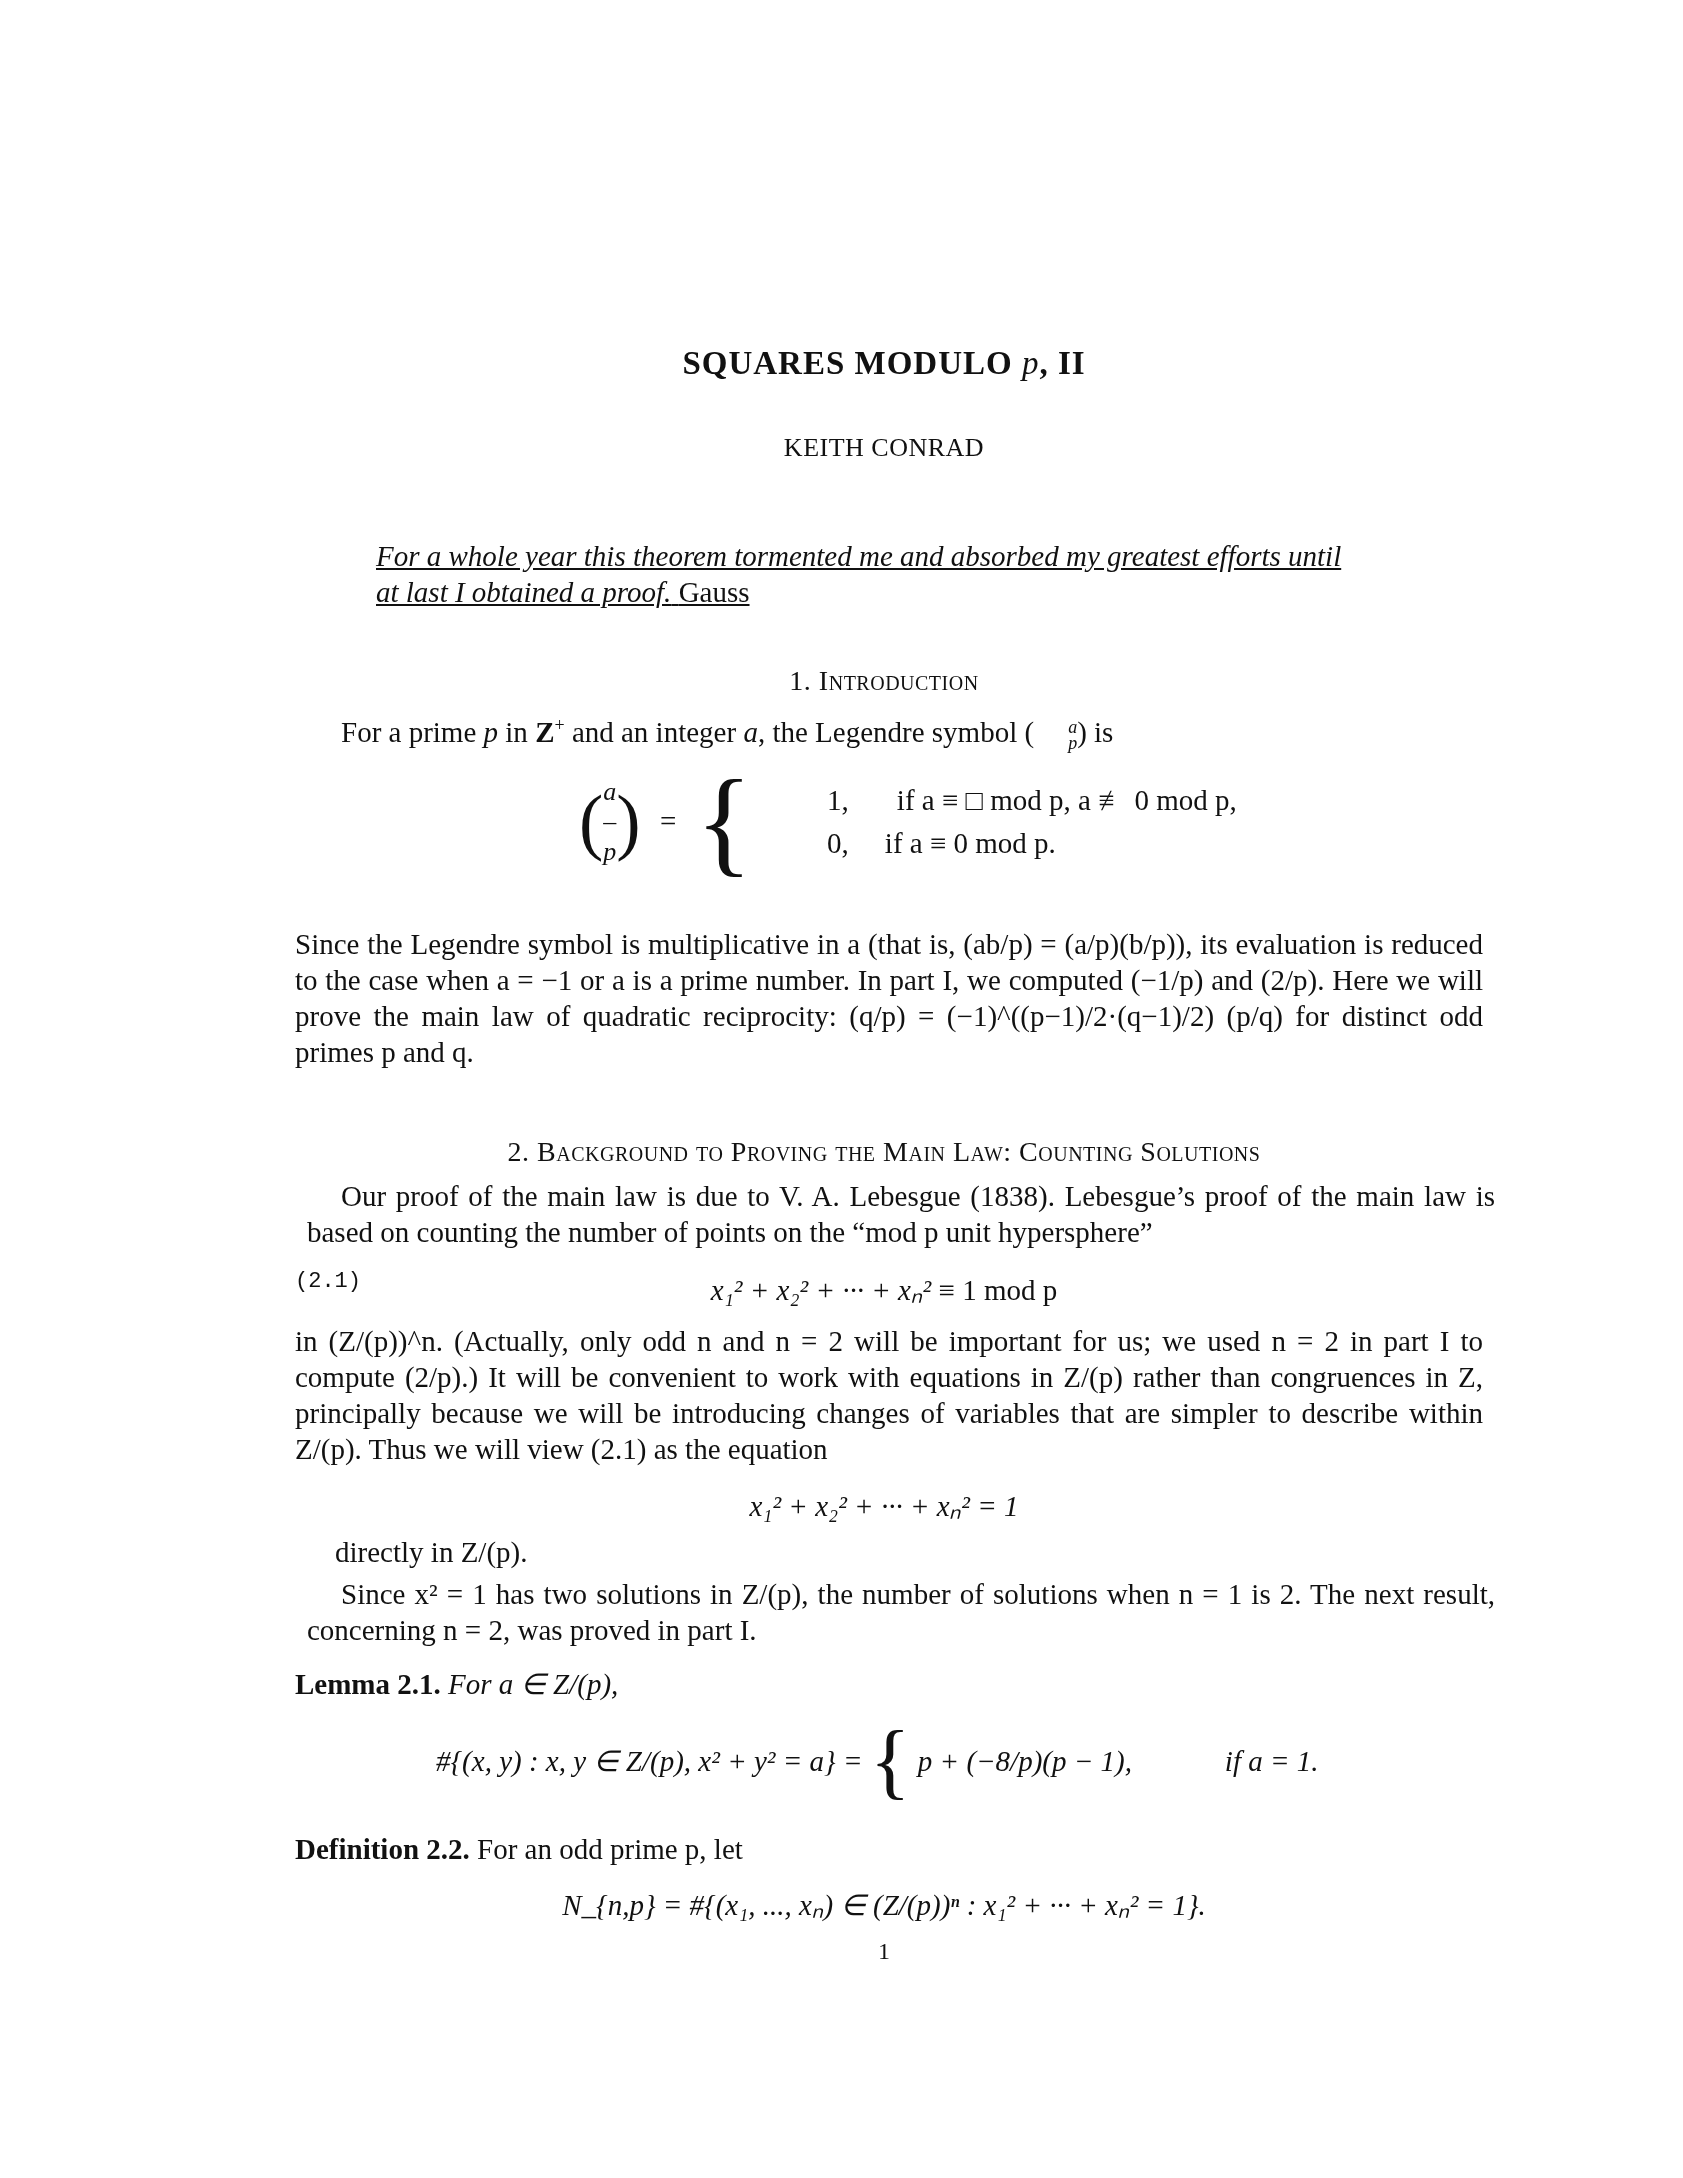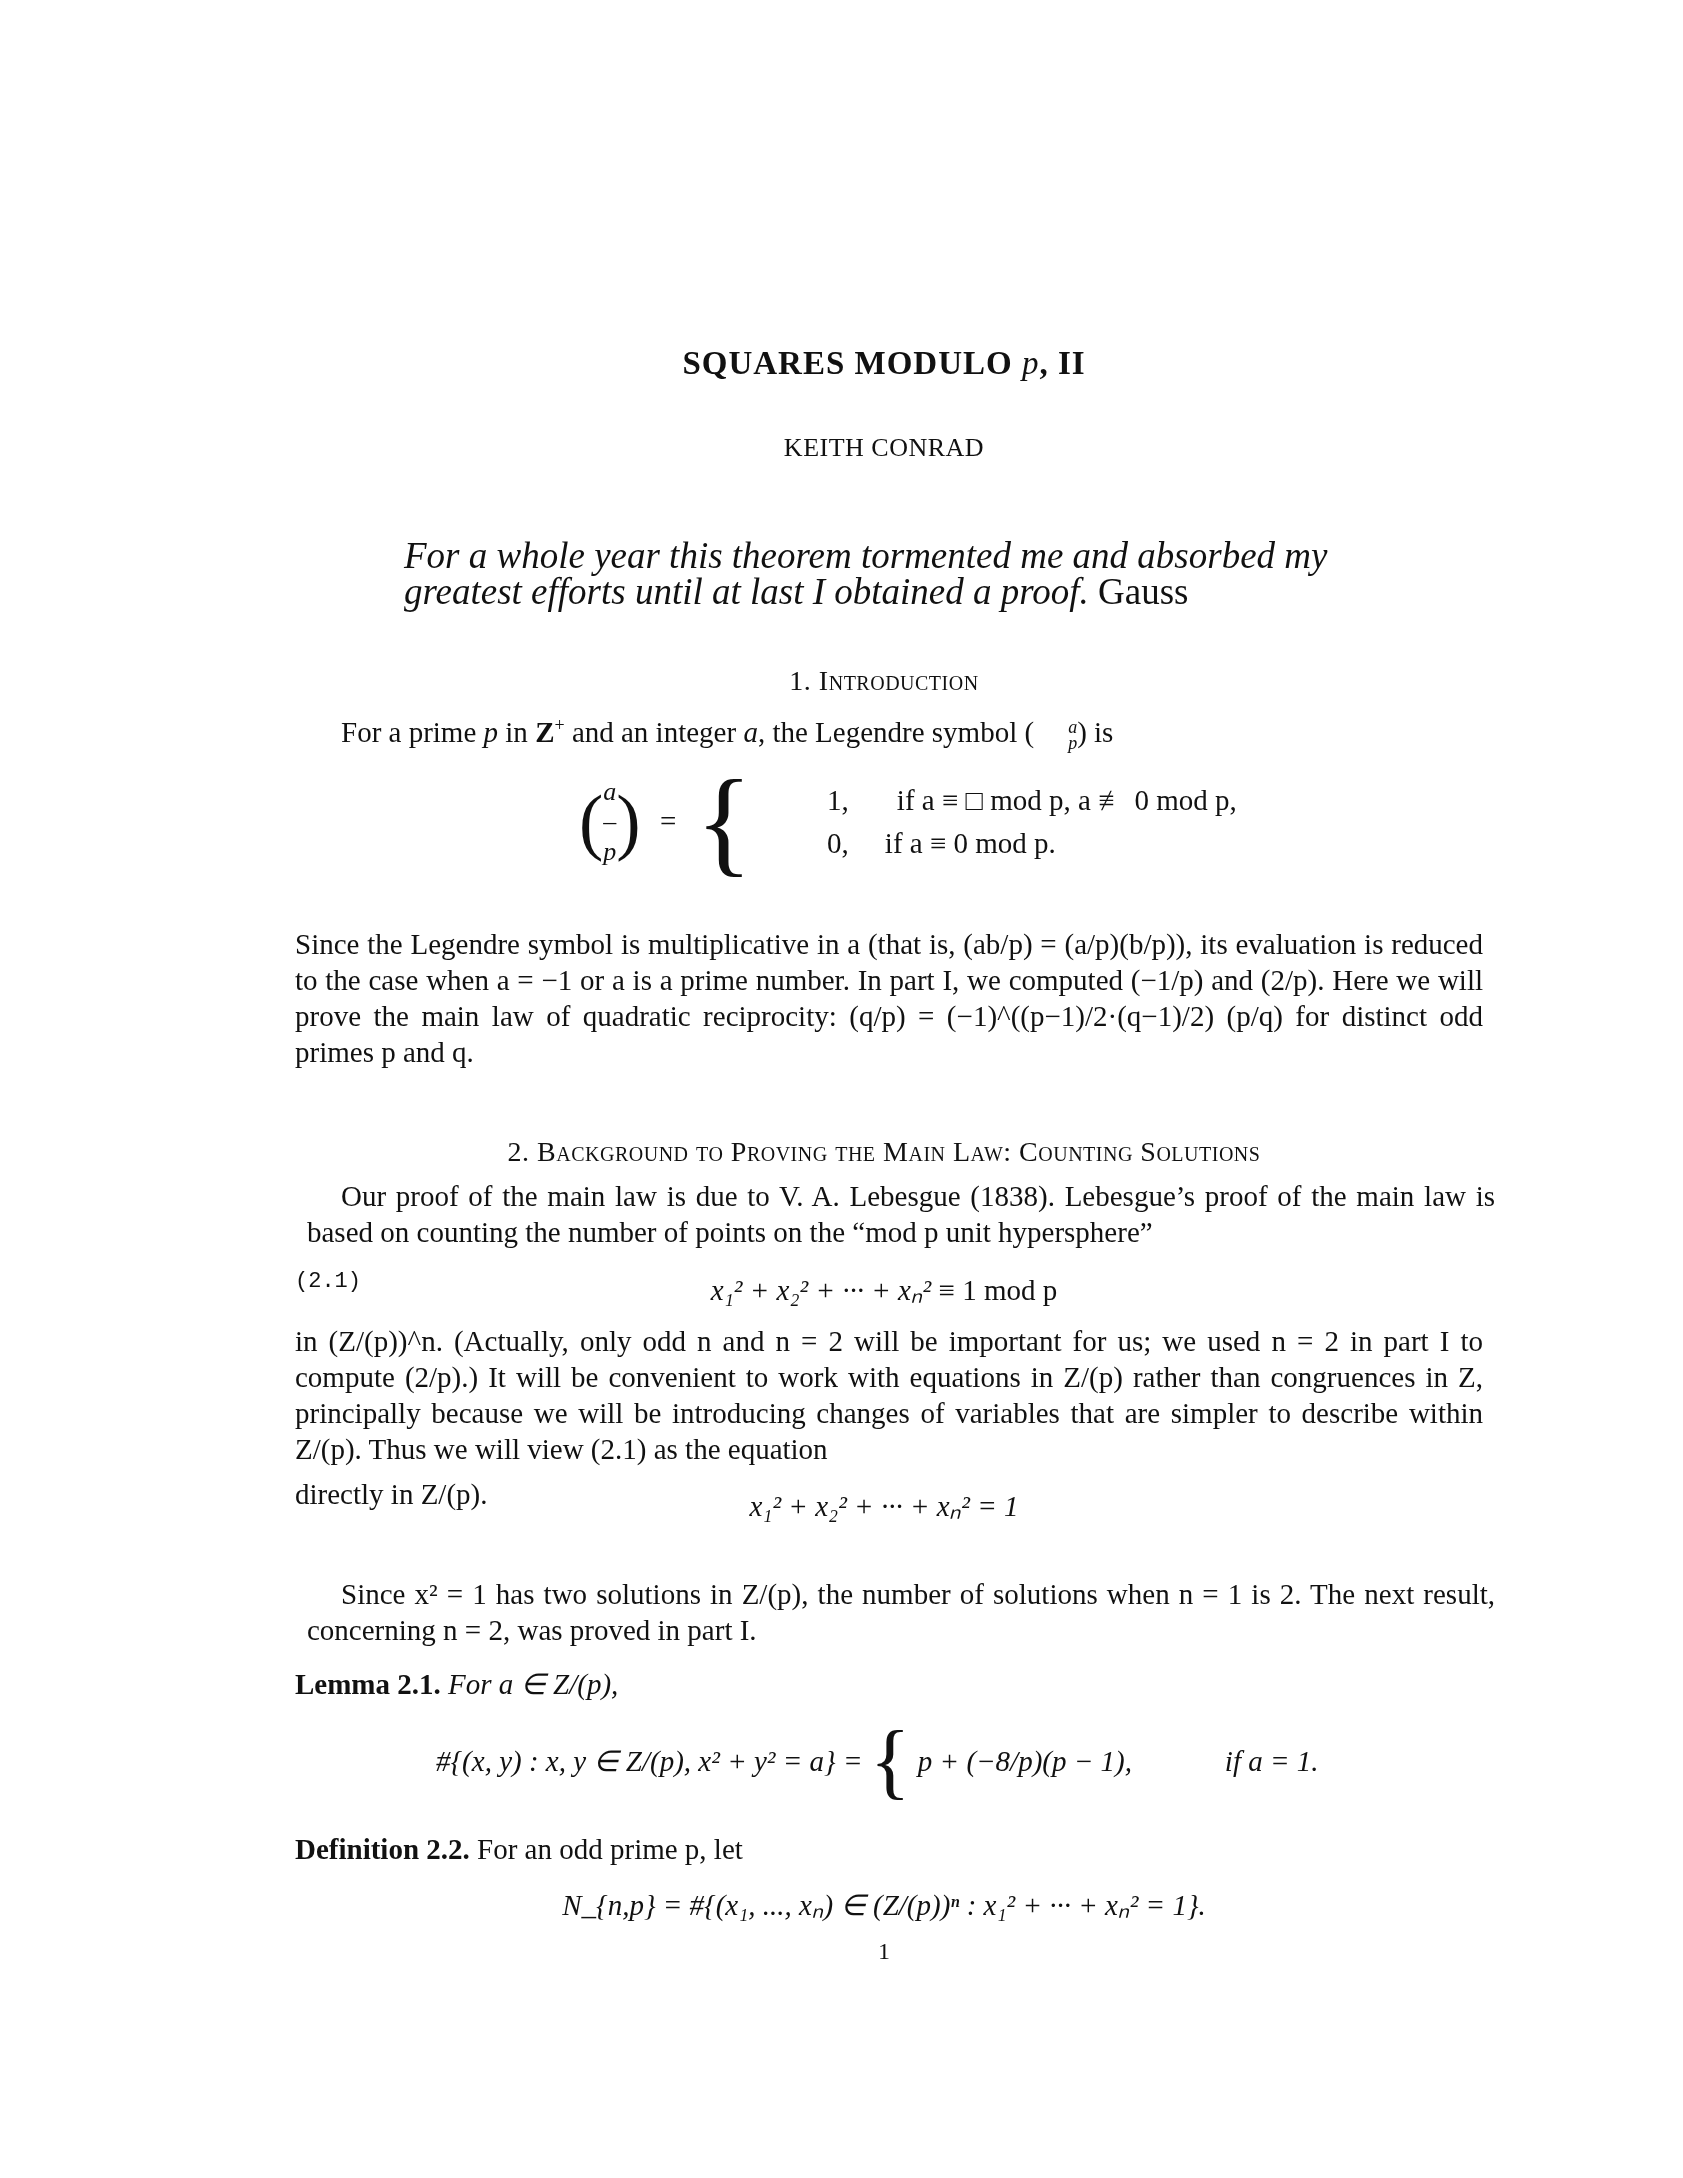--- a/index.html
+++ b/index.html
@@ -11,22 +11,22 @@
   .abs { position: absolute; }
   .title {
     left: 0; width: 1768px; top: 345px; text-align: center;
     font-family: "Liberation Serif", serif; font-weight: bold; font-size: 33px; letter-spacing: 1px;
   }
   .author {
     left: 0; width: 1768px; top: 433px; text-align: center;
     font-family: "Liberation Serif", serif; font-size: 26px; letter-spacing: 0.5px;
   }
   .epigraph {
-    left: 404px; top: 538px; width: 990px;
-    font-family: "Liberation Serif", serif; font-size: 37px; line-height: 36px;
+    left: 376px; top: 538px; width: 990px;
+    font-family: "Liberation Serif", serif; font-size: 29px; line-height: 36px; text-decoration: underline;
   }
   .epigraph i { font-style: italic; }
   .section {
     left: 0; width: 1768px; text-align: center;
     font-family: "Liberation Serif", serif; font-size: 28px;
     font-variant: small-caps; letter-spacing: 0.5px;
   }
   .para {
     left: 295px; width: 1188px;
     font-family: "Liberation Serif", serif; font-size: 29px; line-height: 36px;
@@ -96,21 +96,21 @@
 <div class="abs eqnum" style="left:295px; top:1269px;">(2.1)</div>
 <div class="abs disp" style="top:1269px;">
   <span class="m">x₁² + x₂² + ··· + xₙ²</span>
   <span>≡ 1 mod p</span>
 </div>
 
 <div class="abs para" style="top:1323px;">in (Z/(p))^n. (Actually, only odd n and n = 2 will be important for us; we used n = 2 in part I to compute (2/p).) It will be convenient to work with equations in Z/(p) rather than congruences in Z, principally because we will be introducing changes of variables that are simpler to describe within Z/(p). Thus we will view (2.1) as the equation</div>
 
 <div class="abs disp m" style="top:1485px;">x₁² + x₂² + ··· + xₙ² = 1</div>
 
-<div class="abs para" style="top:1476px;">directly in Z/(p).</div>
+<div class="abs para" style="top:1534px;margin-left:40px;">directly in Z/(p).</div>
 
 <div class="abs para indent" style="top:1576px;">Since x² = 1 has two solutions in Z/(p), the number of solutions when n = 1 is 2. The next result, concerning n = 2, was proved in part I.</div>
 
 <div class="abs para" style="top:1666px;">
   <span class="lemma-label">Lemma 2.1.</span>
   <span class="m">For a ∈ Z/(p),</span>
 </div>
 <div class="abs" style="left:436px; top:1718px; font-family:'Liberation Serif',serif; font-size:29px;">
   <span class="m" style="vertical-align:middle;">#{(x, y) : x, y ∈ Z/(p), x² + y² = a} =</span>
   <span style="display:inline-block;vertical-align:middle;font-size:85px;line-height:85px;">{</span>

